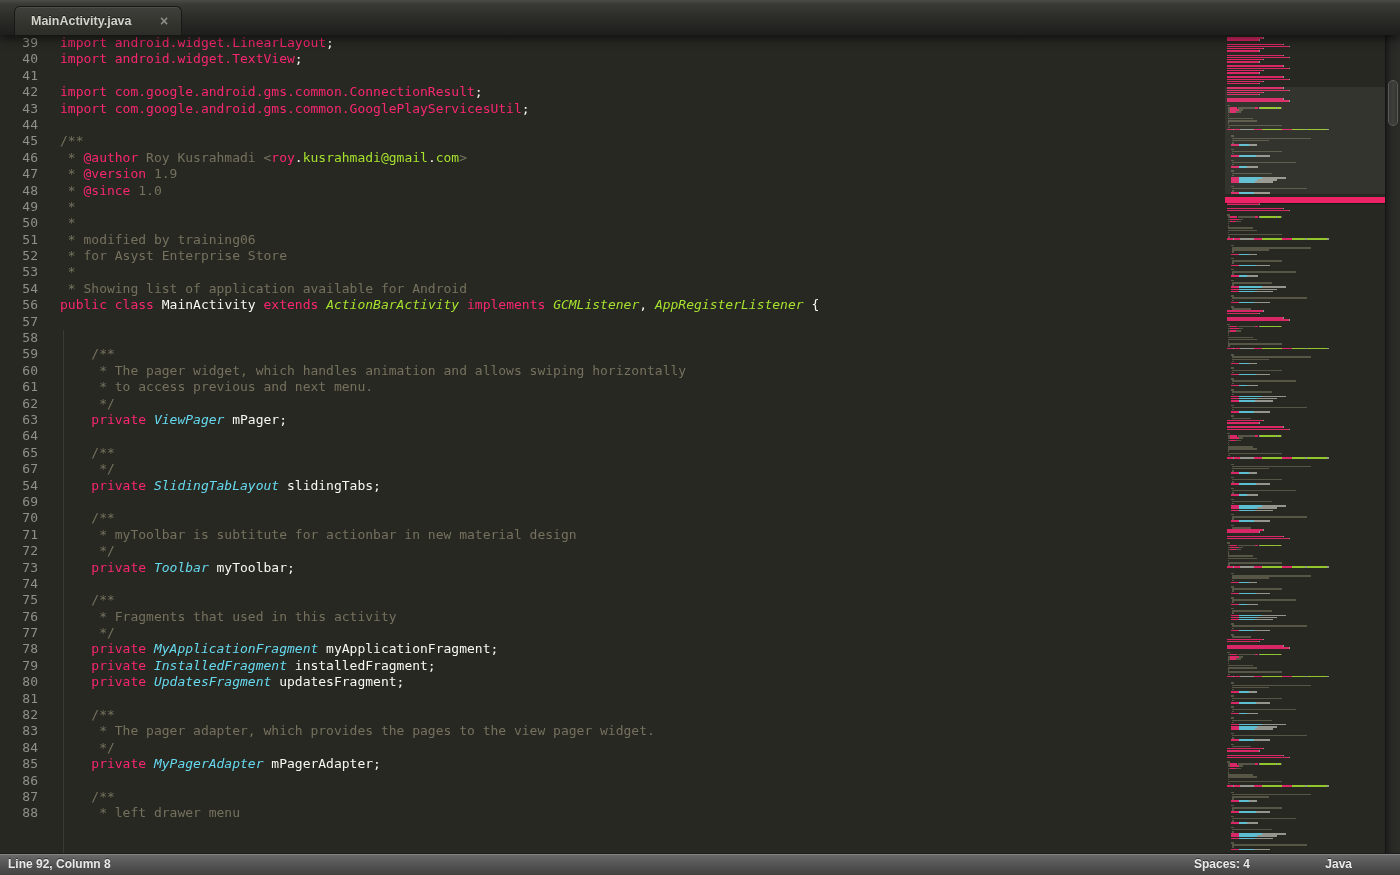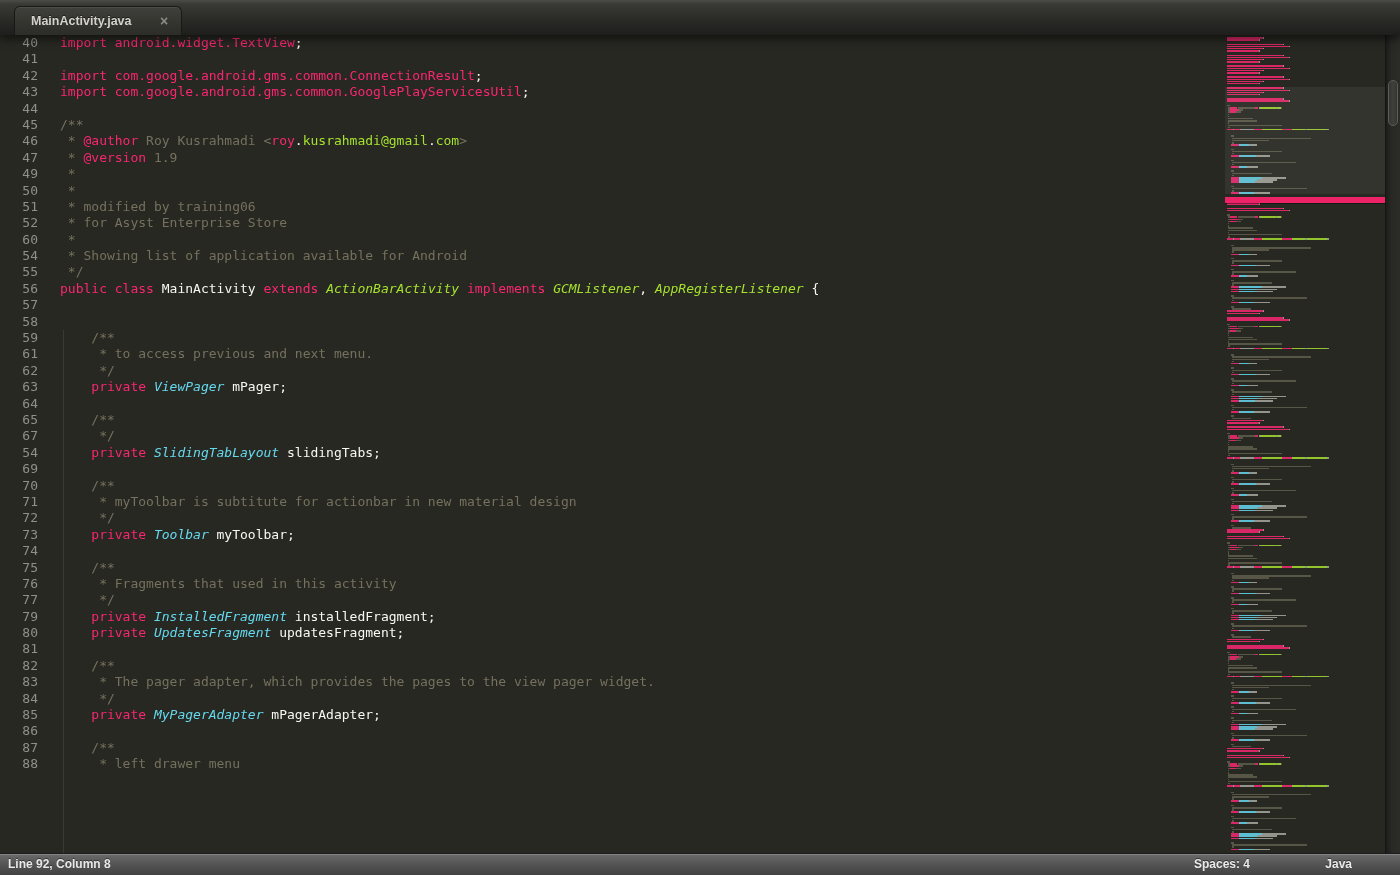--- a/index.html
+++ b/index.html
@@ -103,55 +103,58 @@
 
 <div class="tabbar">
   <div class="tab">
     <span class="tab-title">MainActivity.java</span>
     <span class="tab-close">×</span>
   </div>
 </div>
 
 <div class="editor">
   <div class="code-area">
+      <div class="row"><span class="ln">39</span><span class="code-line"><span class="tok-k">import android.widget.LinearLayout</span><span class="tok-w">;</span></span></div>
       <div class="row"><span class="ln">40</span><span class="code-line"><span class="tok-k">import android.widget.TextView</span><span class="tok-w">;</span></span></div>
       <div class="row"><span class="ln">41</span><span class="code-line"></span></div>
       <div class="row"><span class="ln">42</span><span class="code-line"><span class="tok-k">import com.google.android.gms.common.ConnectionResult</span><span class="tok-w">;</span></span></div>
       <div class="row"><span class="ln">43</span><span class="code-line"><span class="tok-k">import com.google.android.gms.common.GooglePlayServicesUtil</span><span class="tok-w">;</span></span></div>
       <div class="row"><span class="ln">44</span><span class="code-line"></span></div>
       <div class="row"><span class="ln">45</span><span class="code-line"><span class="tok-c">/**</span></span></div>
       <div class="row"><span class="ln">46</span><span class="code-line"><span class="tok-c"> * </span><span class="tok-k">@author</span><span class="tok-c"> Roy Kusrahmadi &lt;</span><span class="tok-k">roy</span><span class="tok-w">.</span><span class="tok-e">kusrahmadi@gmail</span><span class="tok-w">.</span><span class="tok-e">com</span><span class="tok-c">&gt;</span></span></div>
       <div class="row"><span class="ln">47</span><span class="code-line"><span class="tok-c"> * </span><span class="tok-k">@version</span><span class="tok-c"> 1.9</span></span></div>
+      <div class="row"><span class="ln">48</span><span class="code-line"><span class="tok-c"> * </span><span class="tok-k">@since</span><span class="tok-c"> 1.0</span></span></div>
       <div class="row"><span class="ln">49</span><span class="code-line"><span class="tok-c"> *</span></span></div>
       <div class="row"><span class="ln">50</span><span class="code-line"><span class="tok-c"> *</span></span></div>
       <div class="row"><span class="ln">51</span><span class="code-line"><span class="tok-c"> * modified by training06</span></span></div>
       <div class="row"><span class="ln">52</span><span class="code-line"><span class="tok-c"> * for Asyst Enterprise Store</span></span></div>
-      <div class="row"><span class="ln">60</span><span class="code-line"><span class="tok-c"> *</span></span></div>
+      <div class="row"><span class="ln">53</span><span class="code-line"><span class="tok-c"> *</span></span></div>
       <div class="row"><span class="ln">54</span><span class="code-line"><span class="tok-c"> * Showing list of application available for Android</span></span></div>
-      <div class="row"><span class="ln">55</span><span class="code-line"><span class="tok-c"> */</span></span></div>
       <div class="row"><span class="ln">56</span><span class="code-line"><span class="tok-k">public</span><span class="tok-w"> </span><span class="tok-k">class</span><span class="tok-w"> MainActivity </span><span class="tok-k">extends</span><span class="tok-g"> ActionBarActivity </span><span class="tok-k">implements</span><span class="tok-g"> GCMListener</span><span class="tok-w">, </span><span class="tok-g">AppRegisterListener</span><span class="tok-w"> {</span></span></div>
       <div class="row"><span class="ln">57</span><span class="code-line"></span></div>
       <div class="row"><span class="ln">58</span><span class="code-line"></span></div>
       <div class="row"><span class="ln">59</span><span class="code-line"><span class="tok-c">    /**</span></span></div>
+      <div class="row"><span class="ln">60</span><span class="code-line"><span class="tok-c">     * The pager widget, which handles animation and allows swiping horizontally</span></span></div>
       <div class="row"><span class="ln">61</span><span class="code-line"><span class="tok-c">     * to access previous and next menu.</span></span></div>
       <div class="row"><span class="ln">62</span><span class="code-line"><span class="tok-c">     */</span></span></div>
       <div class="row"><span class="ln">63</span><span class="code-line"><span class="tok-k">    private</span><span class="tok-t"> ViewPager</span><span class="tok-w"> mPager;</span></span></div>
       <div class="row"><span class="ln">64</span><span class="code-line"></span></div>
       <div class="row"><span class="ln">65</span><span class="code-line"><span class="tok-c">    /**</span></span></div>
       <div class="row"><span class="ln">67</span><span class="code-line"><span class="tok-c">     */</span></span></div>
       <div class="row"><span class="ln">54</span><span class="code-line"><span class="tok-k">    private</span><span class="tok-t"> SlidingTabLayout</span><span class="tok-w"> slidingTabs;</span></span></div>
       <div class="row"><span class="ln">69</span><span class="code-line"></span></div>
       <div class="row"><span class="ln">70</span><span class="code-line"><span class="tok-c">    /**</span></span></div>
       <div class="row"><span class="ln">71</span><span class="code-line"><span class="tok-c">     * myToolbar is subtitute for actionbar in new material design</span></span></div>
       <div class="row"><span class="ln">72</span><span class="code-line"><span class="tok-c">     */</span></span></div>
       <div class="row"><span class="ln">73</span><span class="code-line"><span class="tok-k">    private</span><span class="tok-t"> Toolbar</span><span class="tok-w"> myToolbar;</span></span></div>
       <div class="row"><span class="ln">74</span><span class="code-line"></span></div>
       <div class="row"><span class="ln">75</span><span class="code-line"><span class="tok-c">    /**</span></span></div>
       <div class="row"><span class="ln">76</span><span class="code-line"><span class="tok-c">     * Fragments that used in this activity</span></span></div>
       <div class="row"><span class="ln">77</span><span class="code-line"><span class="tok-c">     */</span></span></div>
+      <div class="row"><span class="ln">78</span><span class="code-line"><span class="tok-k">    private</span><span class="tok-t"> MyApplicationFragment</span><span class="tok-w"> myApplicationFragment;</span></span></div>
       <div class="row"><span class="ln">79</span><span class="code-line"><span class="tok-k">    private</span><span class="tok-t"> InstalledFragment</span><span class="tok-w"> installedFragment;</span></span></div>
       <div class="row"><span class="ln">80</span><span class="code-line"><span class="tok-k">    private</span><span class="tok-t"> UpdatesFragment</span><span class="tok-w"> updatesFragment;</span></span></div>
       <div class="row"><span class="ln">81</span><span class="code-line"></span></div>
       <div class="row"><span class="ln">82</span><span class="code-line"><span class="tok-c">    /**</span></span></div>
       <div class="row"><span class="ln">83</span><span class="code-line"><span class="tok-c">     * The pager adapter, which provides the pages to the view pager widget.</span></span></div>
       <div class="row"><span class="ln">84</span><span class="code-line"><span class="tok-c">     */</span></span></div>
       <div class="row"><span class="ln">85</span><span class="code-line"><span class="tok-k">    private</span><span class="tok-t"> MyPagerAdapter</span><span class="tok-w"> mPagerAdapter;</span></span></div>
       <div class="row"><span class="ln">86</span><span class="code-line"></span></div>
       <div class="row"><span class="ln">87</span><span class="code-line"><span class="tok-c">    /**</span></span></div>
       <div class="row"><span class="ln">88</span><span class="code-line"><span class="tok-c">     * left drawer menu</span></span></div>

